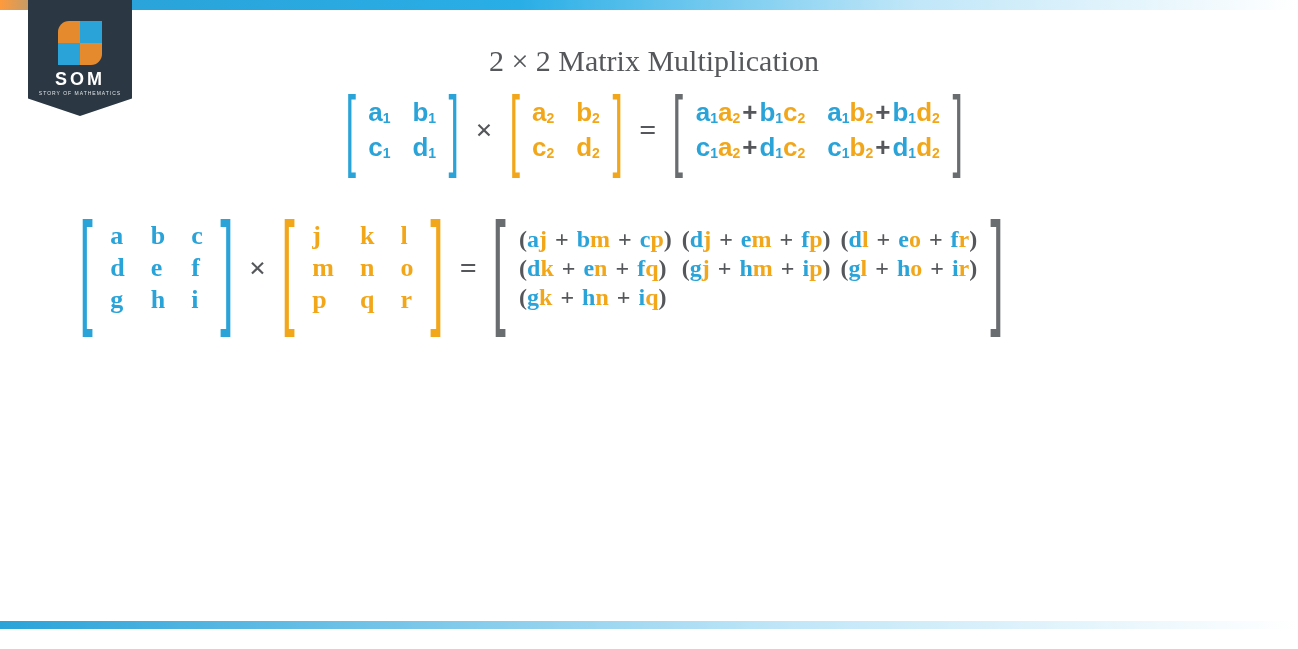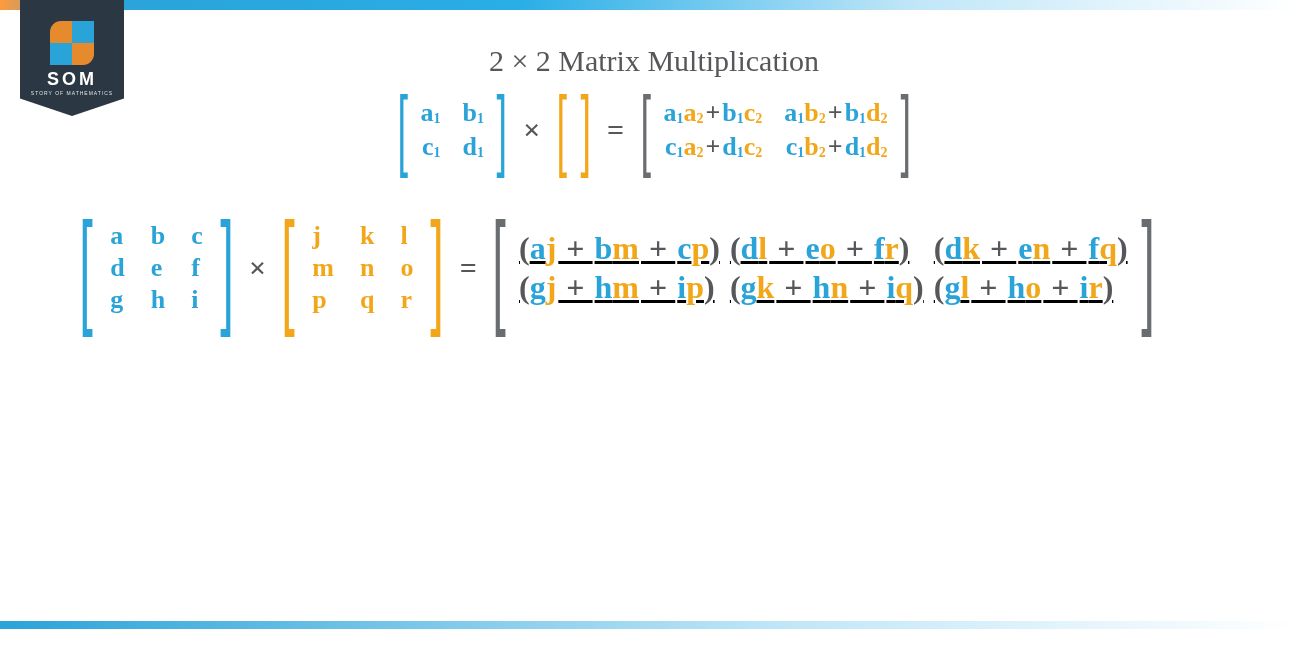--- a/index.html
+++ b/index.html
@@ -15,21 +15,21 @@
     position: absolute;
     left: 0; right: 0;
     height: 10px;
     background: linear-gradient(to right, #ff9a3c 0%, #2aa3d9 8%, #29aee6 40%, #bfe6f8 70%, #ffffff 100%);
   }
   .top-bar { top: 0; }
   .bottom-bar { bottom: 20px; height: 8px; background: linear-gradient(to right, #2aa3d9 0%, #bfe6f8 60%, #ffffff 100%);}
   .logo-badge {
     position: absolute;
     top: 0;
-    left: 20px;
+    left: 28px;
     width: 104px;
     height: 116px;
     background: #2b3844;
     clip-path: polygon(0 0, 100% 0, 100% 85%, 50% 100%, 0 85%);
     display:flex;
     flex-direction:column;
     align-items:center;
     justify-content:center;
     color:#fff;
   }
@@ -85,21 +85,21 @@
     transform: scaleX(0.42) scaleY(1.08);
   }
   .c-blue { color:#2aa3d9; }
   .c-yellow { color:#f2a71b; }
   .c-grey { color:#6a6d70; }
   
   .mcells {
     display:grid;
     gap: 4px 22px;
     font-size: 26px;
-    font-family: Liberation Serif, serif;
+    font-family: Liberation Sans, sans-serif;
     font-weight: bold;
     padding: 0 6px;
     text-align: right;
   }
   .g2 { grid-template-columns: auto auto; }
   .g2r { grid-template-columns: auto auto; gap: 4px 22px;}
   .mcells span { white-space: nowrap; }
   sub { font-size: 14px; vertical-align: -2px; font-weight:bold;}
   
   .op {
@@ -113,22 +113,21 @@
     display:grid;
     grid-template-columns: auto auto auto;
     gap: 2px 10px;
     font-size: 24px;
     font-family: "Comic Sans MS", cursive;
     font-weight: bold;
     padding: 0 4px;
   }
   .rcells span, .rcells div { white-space: nowrap; }
   .cell3 {
-    font-size: 32px;
-    text-decoration: underline;
+    font-size: 24px;
   }
   .plus { color:#55575a; font-weight:bold; padding: 0 2px;}
   .paren { color:#55575a; font-weight:bold; }
   .section-3 { margin-top: 58px; }
   .m3cells {
     display:grid;
     grid-template-columns: auto auto auto;
     gap: 2px 26px;
     font-size: 26px;
     font-family: "Comic Sans MS", cursive;
@@ -166,20 +165,26 @@
         <span><span>c</span><sub>1</sub></span>
         <span><span>d</span><sub>1</sub></span>
       </div>
       <span class="bracket c-blue">]</span>
     </div>
 
     <span class="op">×</span>
 
     <div class="matrix">
       <span class="bracket c-yellow">[</span>
+      <div class="mcells g2 c-yellow">
+        <span><span>a</span><sub>2</sub></span>
+        <span><span>b</span><sub>2</sub></span>
+        <span><span>c</span><sub>2</sub></span>
+        <span><span>d</span><sub>2</sub></span>
+      </div>
       <span class="bracket c-yellow">]</span>
     </div>
 
     <span class="op">=</span>
 
     <div class="matrix">
       <span class="bracket c-grey">[</span>
       <div class="mcells g2r">
         <span>
           <span class="c-blue"><span>a</span><sub>1</sub></span><span class="c-yellow"><span>a</span><sub>2</sub></span><span class="plus">+</span><span class="c-blue"><span>b</span><sub>1</sub></span><span class="c-yellow"><span>c</span><sub>2</sub></span>
@@ -235,25 +240,26 @@
         </div>
         <span class="bracket big3 c-yellow">]</span>
       </div>
 
       <span class="op">=</span>
 
       <div class="matrix">
         <span class="bracket result3 c-grey">[</span>
         <div class="rcells" id="r3">
             <div class="cell3"><span class="paren">(</span><span class="c-blue">a</span><span class="c-yellow">j</span><span class="plus"> + </span><span class="c-blue">b</span><span class="c-yellow">m</span><span class="plus"> + </span><span class="c-blue">c</span><span class="c-yellow">p</span><span class="paren">)</span></div>
+            <div class="cell3"><span class="paren">(</span><span class="c-blue">d</span><span class="c-yellow">j</span><span class="plus"> + </span><span class="c-blue">e</span><span class="c-yellow">m</span><span class="plus"> + </span><span class="c-blue">f</span><span class="c-yellow">p</span><span class="paren">)</span></div>
             <div class="cell3"><span class="paren">(</span><span class="c-blue">d</span><span class="c-yellow">l</span><span class="plus"> + </span><span class="c-blue">e</span><span class="c-yellow">o</span><span class="plus"> + </span><span class="c-blue">f</span><span class="c-yellow">r</span><span class="paren">)</span></div>
             <div class="cell3"><span class="paren">(</span><span class="c-blue">d</span><span class="c-yellow">k</span><span class="plus"> + </span><span class="c-blue">e</span><span class="c-yellow">n</span><span class="plus"> + </span><span class="c-blue">f</span><span class="c-yellow">q</span><span class="paren">)</span></div>
             <div class="cell3"><span class="paren">(</span><span class="c-blue">g</span><span class="c-yellow">j</span><span class="plus"> + </span><span class="c-blue">h</span><span class="c-yellow">m</span><span class="plus"> + </span><span class="c-blue">i</span><span class="c-yellow">p</span><span class="paren">)</span></div>
+            <div class="cell3"><span class="paren">(</span><span class="c-blue">g</span><span class="c-yellow">l</span><span class="plus"> + </span><span class="c-blue">h</span><span class="c-yellow">o</span><span class="plus"> + </span><span class="c-blue">i</span><span class="c-yellow">r</span><span class="paren">)</span></div>
             <div class="cell3"><span class="paren">(</span><span class="c-blue">g</span><span class="c-yellow">k</span><span class="plus"> + </span><span class="c-blue">h</span><span class="c-yellow">n</span><span class="plus"> + </span><span class="c-blue">i</span><span class="c-yellow">q</span><span class="paren">)</span></div>
-            <div class="cell3"><span class="paren">(</span><span class="c-blue">g</span><span class="c-yellow">l</span><span class="plus"> + </span><span class="c-blue">h</span><span class="c-yellow">o</span><span class="plus"> + </span><span class="c-blue">i</span><span class="c-yellow">r</span><span class="paren">)</span></div>
           </div>
         <span class="bracket result3 c-grey">]</span>
       </div>
     </div>
   </div>
 
 </div>
 
 <div class="bottom-bar"></div>
 

